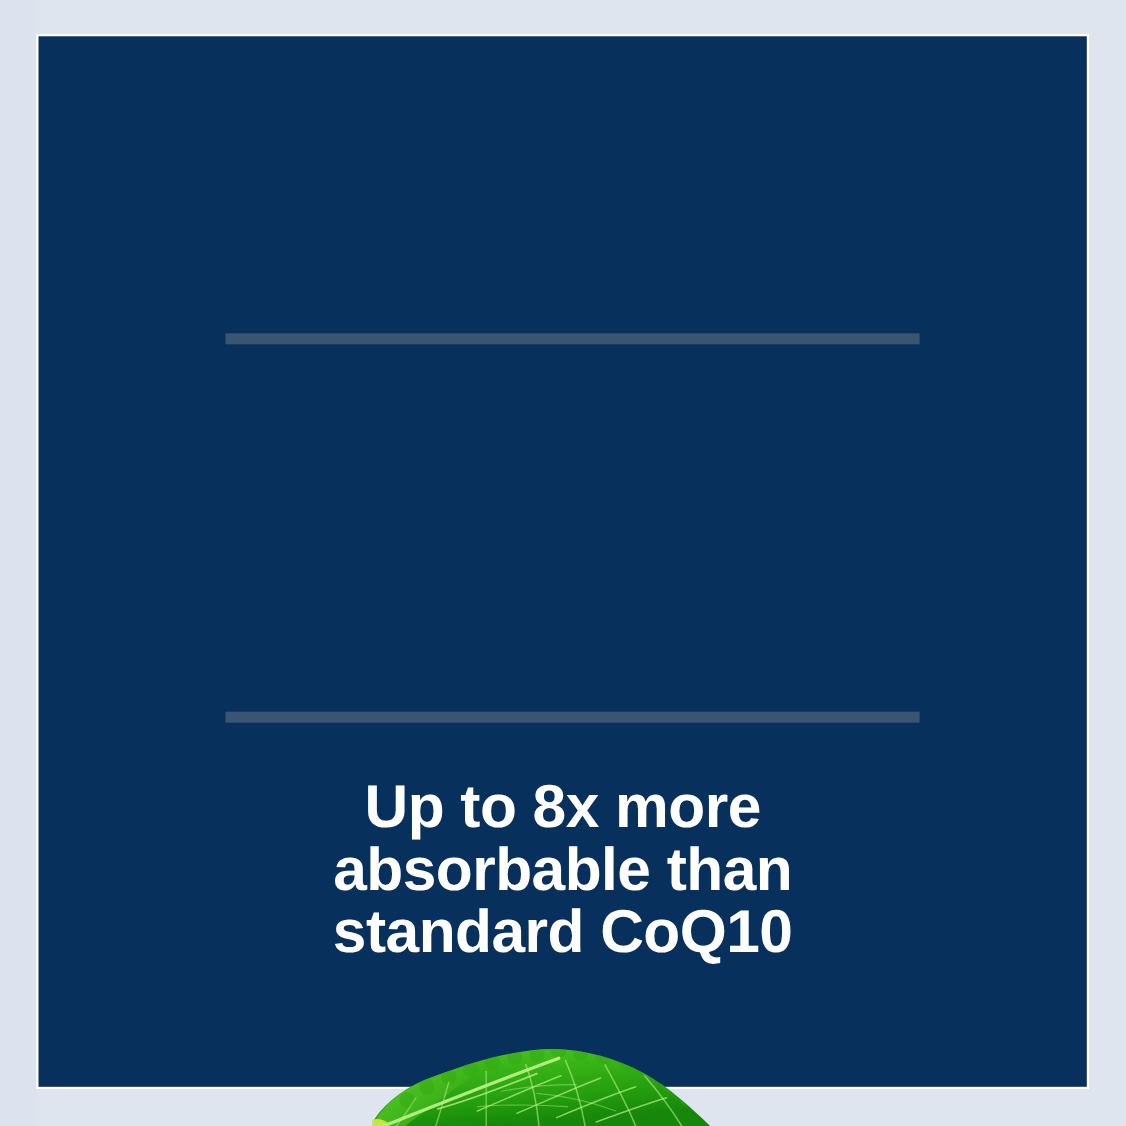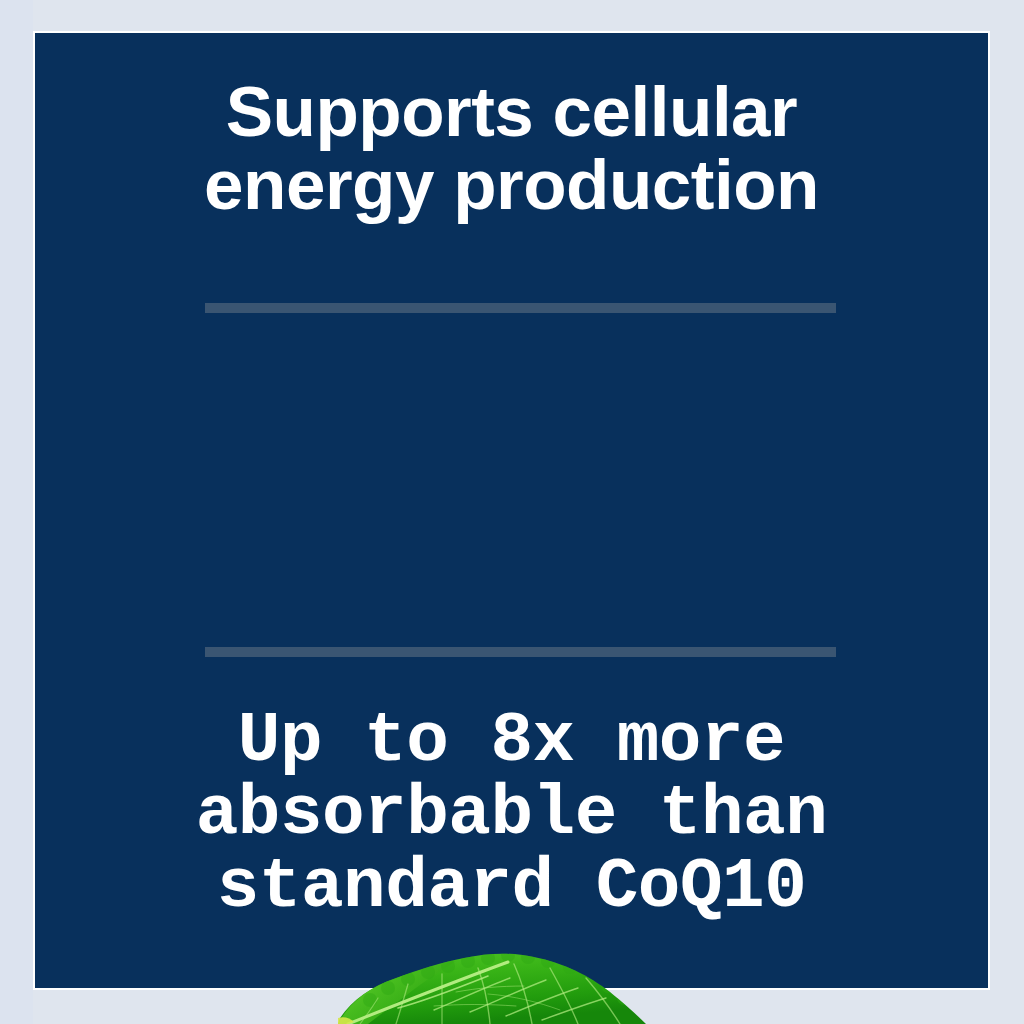--- a/index.html
+++ b/index.html
@@ -77,23 +77,22 @@
   }
 
   .benefit-2 {
     top: 318px;
     font-size: 71px;
     padding: 0 150px;
   }
 
   .benefit-3 {
     top: 672px;
-    font-size: 71px;
+    font-size: 55px;
     padding: 0 80px;
-    font-family: Liberation Mono, monospace;
   }
 
   
   .divider {
     position: absolute;
     left: 170px;
     width: 631px;
     height: 10px;
     background: #3a5572;
   }
@@ -118,22 +117,20 @@
 
 <div id="stage">
 
   <svg class="chevron-band" viewBox="0 0 130 1024" preserveAspectRatio="none" aria-hidden="true">
     <path d="M0,0 L33,0 L33,335 L103,500 Q110,512 103,524 L33,690 L33,1024 L0,1024 Z" fill="#dce3ef"></path>
   </svg>
 
   <div class="panel">
     <div class="panel-inner">
 
-      <div class="benefit benefit-1">Supports cellular
-energy production</div>
 
       <div class="divider divider-1"></div>
 
 
       <div class="divider divider-2"></div>
 
       <div class="benefit benefit-3">Up to 8x more
 absorbable than
 standard CoQ10</div>
 

